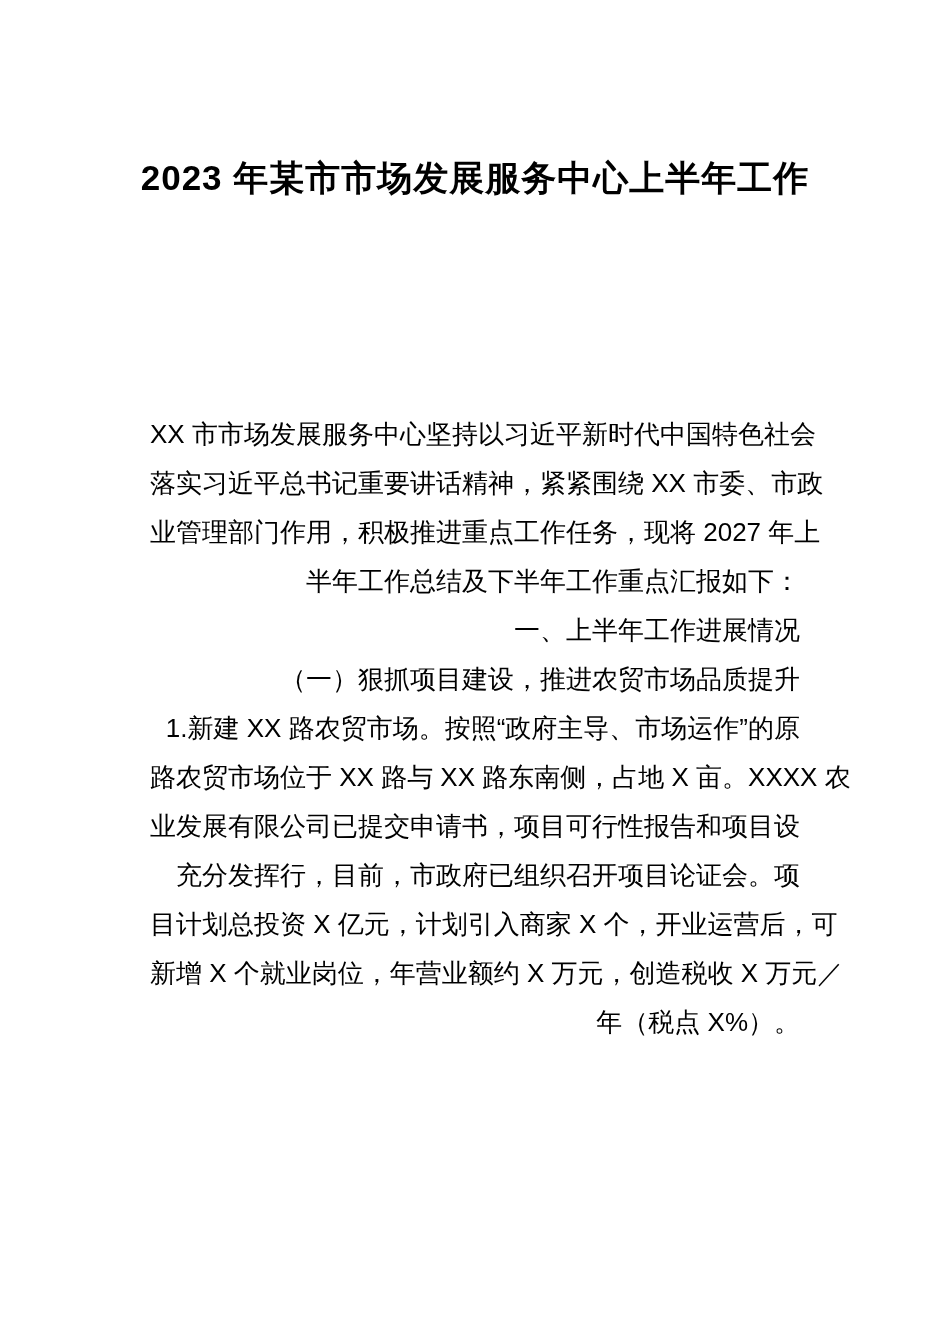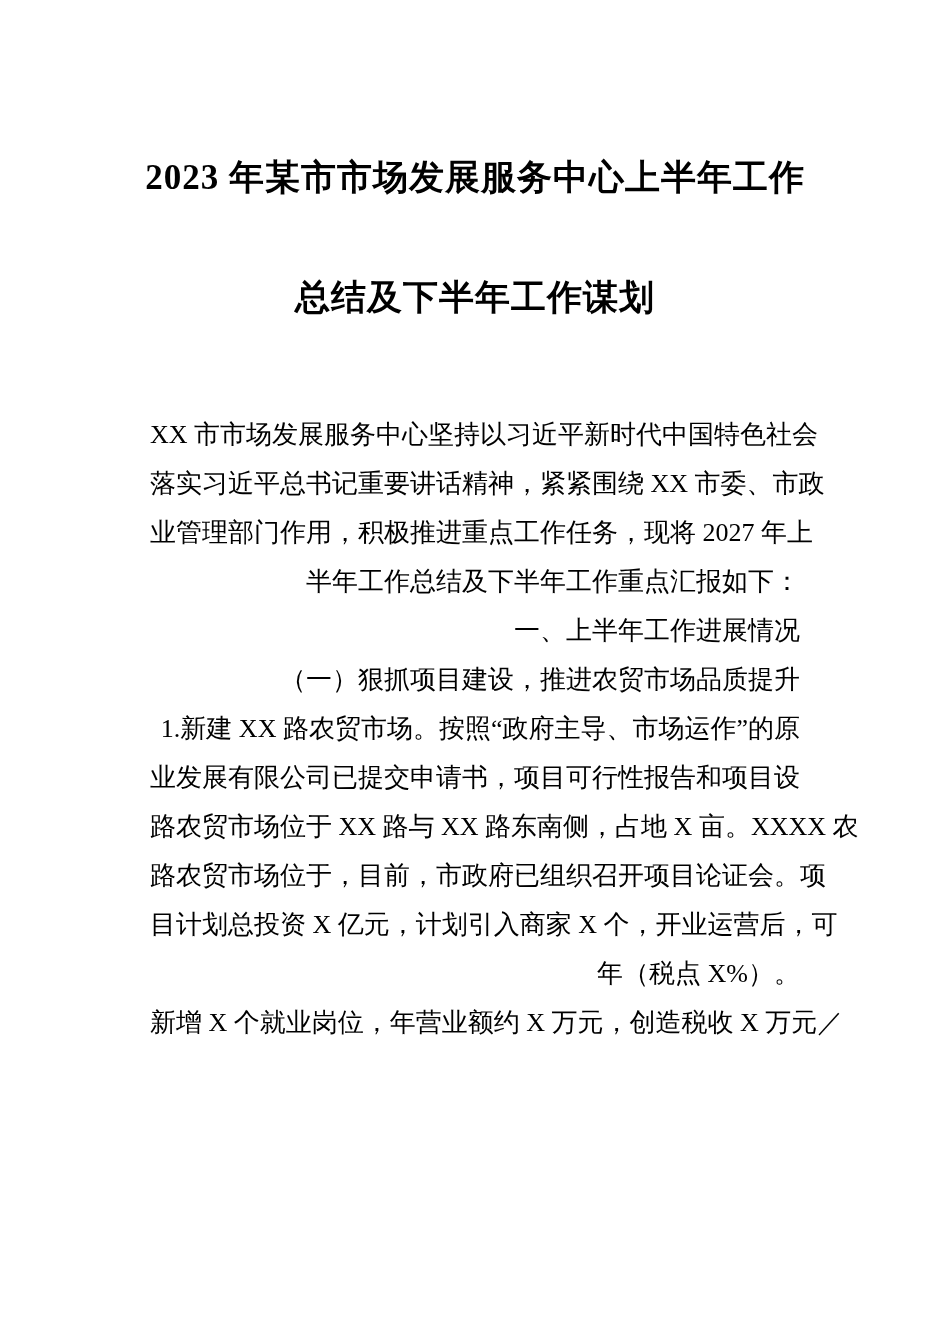--- a/index.html
+++ b/index.html
@@ -6,21 +6,21 @@
     margin: 0;
     padding: 0;
     background: #ffffff;
   }
   .page {
     position: relative;
     width: 950px;
     height: 1344px;
     background: #ffffff;
     color: #000000;
-    font-family: Liberation Serif, serif;
+    font-family: Liberation Sans, sans-serif;
     overflow: hidden;
   }
   .doc-title {
     position: absolute;
     top: 118px;
     left: 0;
     width: 950px;
     text-align: center;
     font-size: 35px;
     font-weight: bold;
@@ -45,35 +45,34 @@
     font-weight: normal;
   }
 </style>
 </head>
 <body>
 
 <div class="page">
 
   <div class="doc-title">
     <div class="line">2023 年某市市场发展服务中心上半年工作</div>
-    <div class="line">总结及下半年工作谋划</div>
   </div>
 
   <div class="doc-body">
     <span class="line">XX 市市场发展服务中心坚持以习近平新时代中国特色社会</span>
     <span class="line">落实习近平总书记重要讲话精神，紧紧围绕 XX 市委、市政</span>
     <span class="line">业管理部门作用，积极推进重点工作任务，现将 2027 年上</span>
     <span class="line">半年工作总结及下半年工作重点汇报如下：</span>
 
     <span class="line heading1">一、上半年工作进展情况</span>
 
     <span class="line heading2">（一）狠抓项目建设，推进农贸市场品质提升</span>
 
     <span class="line">1.新建 XX 路农贸市场。按照“政府主导、市场运作”的原</span>
+    <span class="line">路农贸市场位于 XX 路与 XX 路东南侧，占地 X 亩。XXXX 农</span>
     <span class="line">业发展有限公司已提交申请书，项目可行性报告和项目设</span>
-    <span class="line">路农贸市场位于 XX 路与 XX 路东南侧，占地 X 亩。XXXX 农</span>
-    <span class="line">路农贸市场位于，目前，市政府已组织召开项目论证会。项</span>
+    <span class="line">充分发挥行，目前，市政府已组织召开项目论证会。项</span>
     <span class="line">目计划总投资 X 亿元，计划引入商家 X 个，开业运营后，可</span>
+    <span class="line">新增 X 个就业岗位，年营业额约 X 万元，创造税收 X 万元／</span>
     <span class="line">年（税点 X%）。</span>
-    <span class="line">新增 X 个就业岗位，年营业额约 X 万元，创造税收 X 万元／</span>
   </div>
 
 </div>
 
 </body></html>

